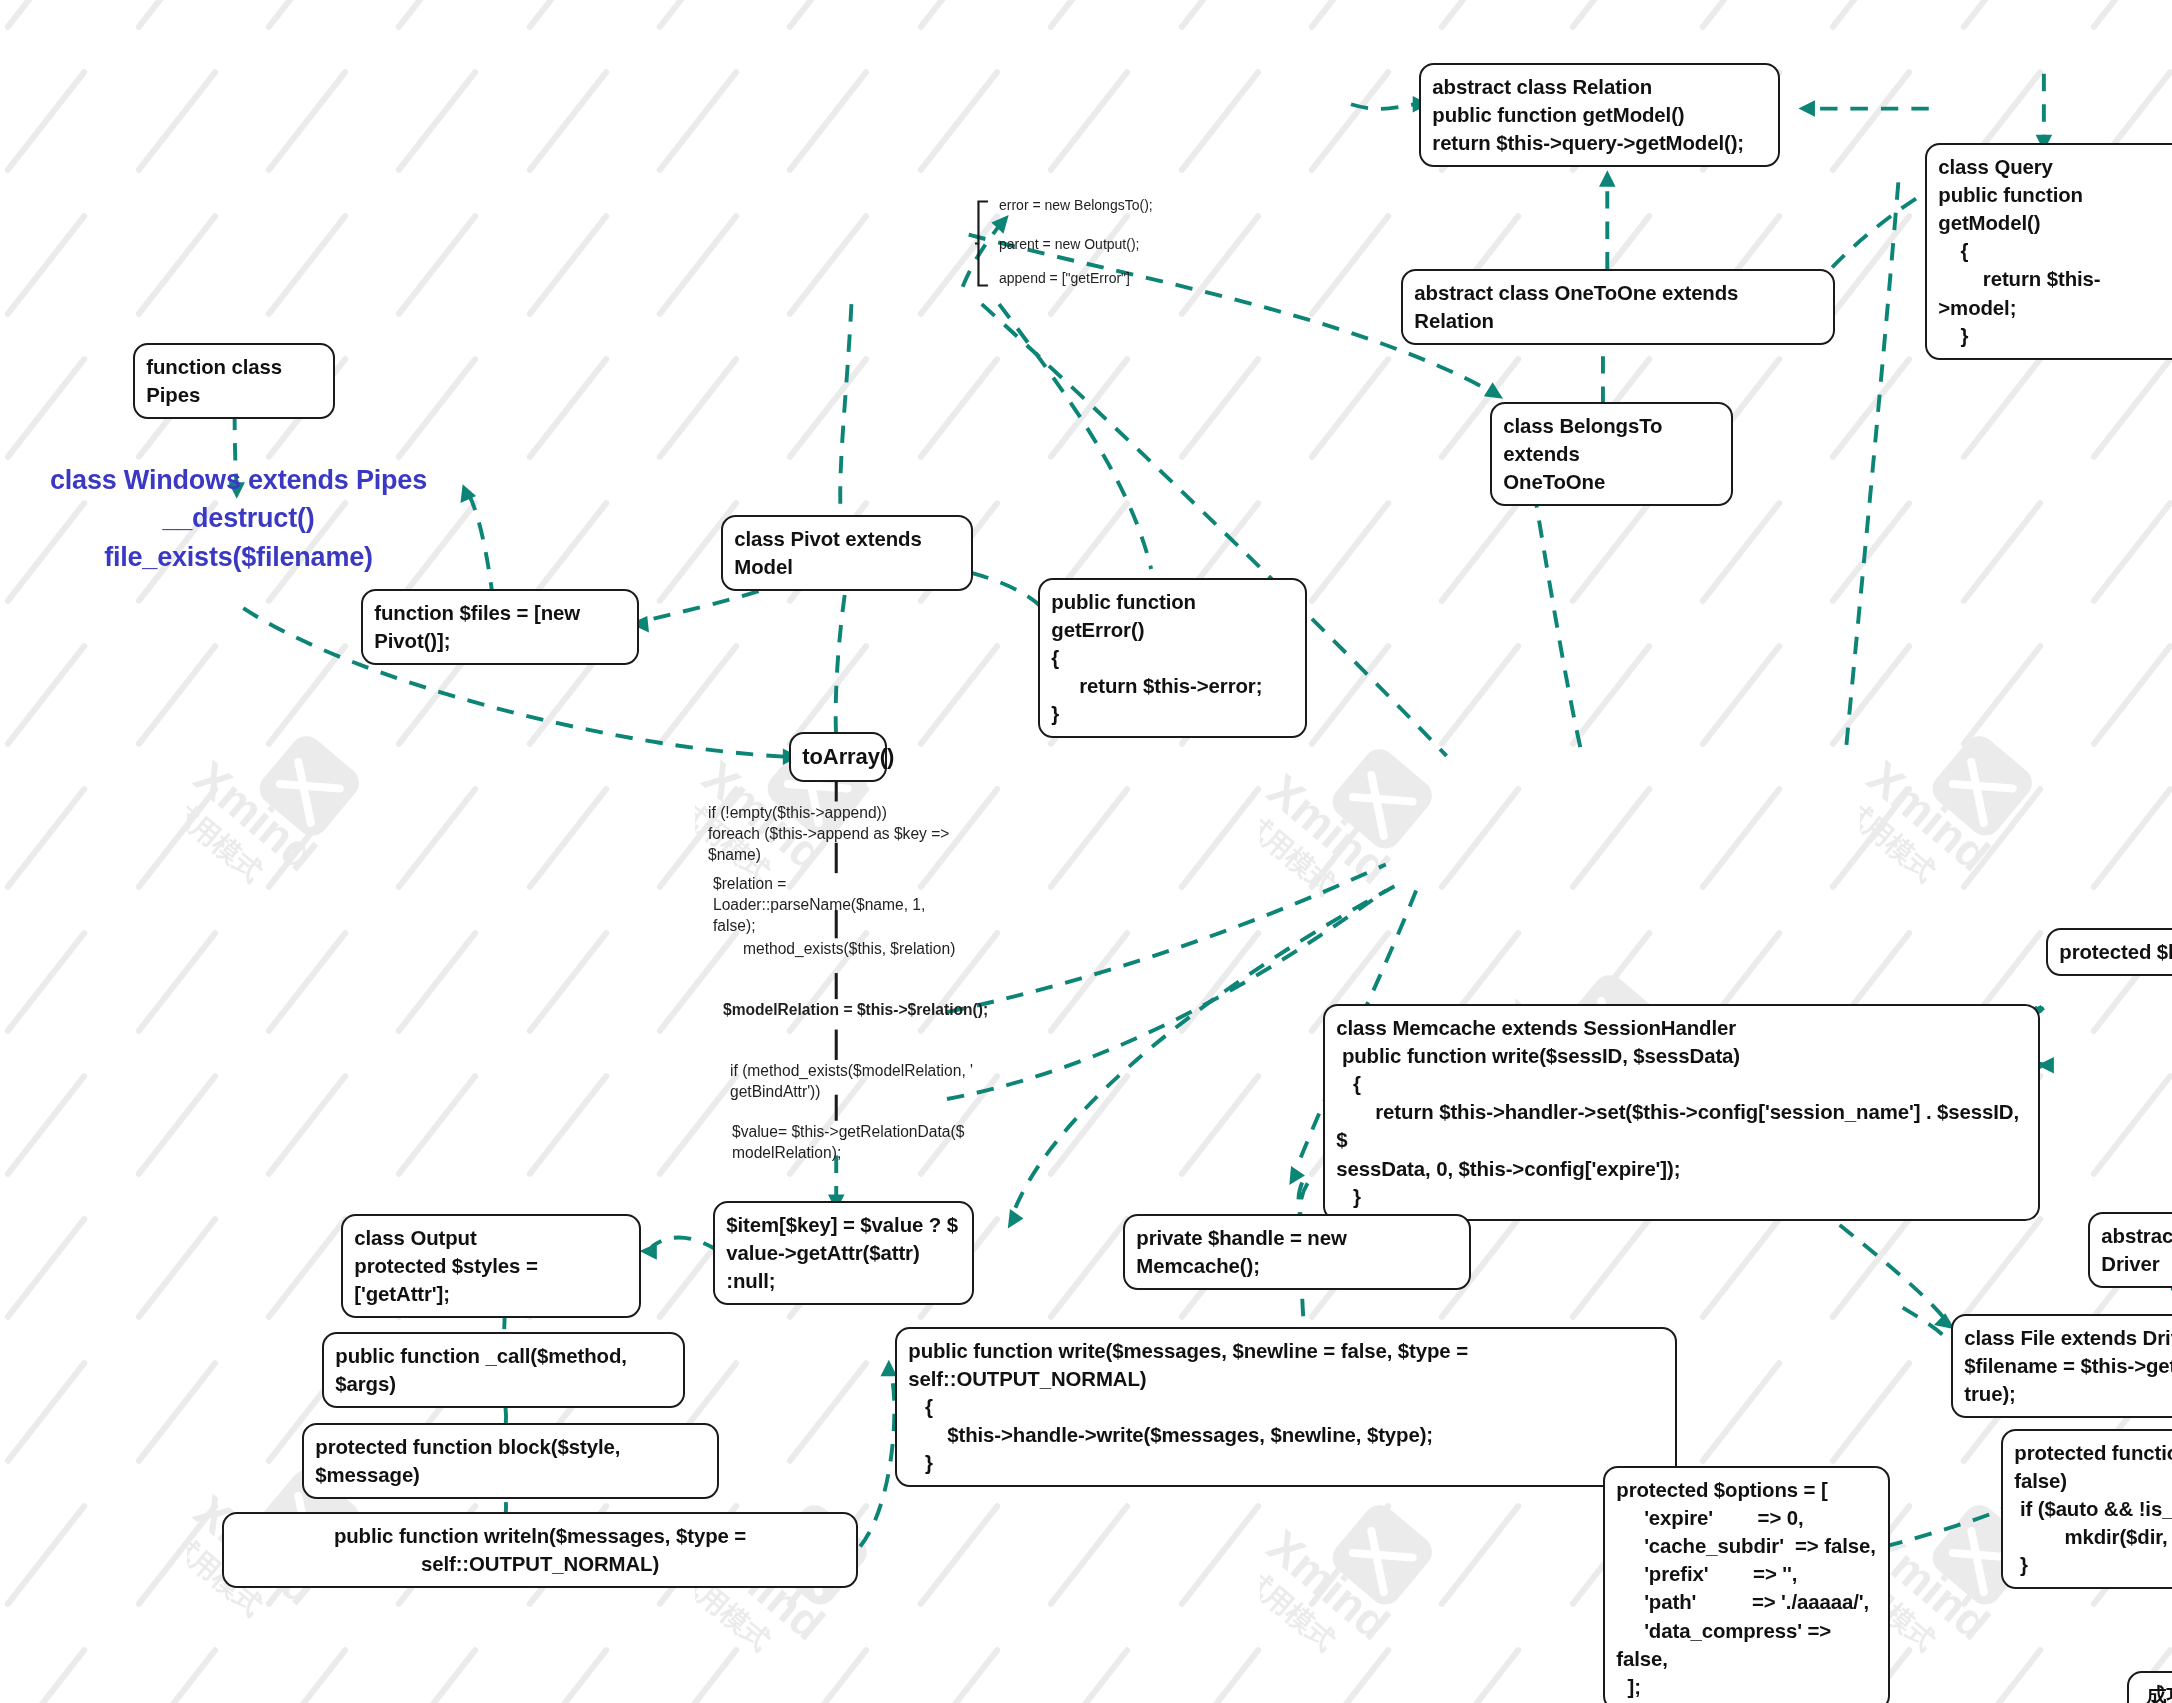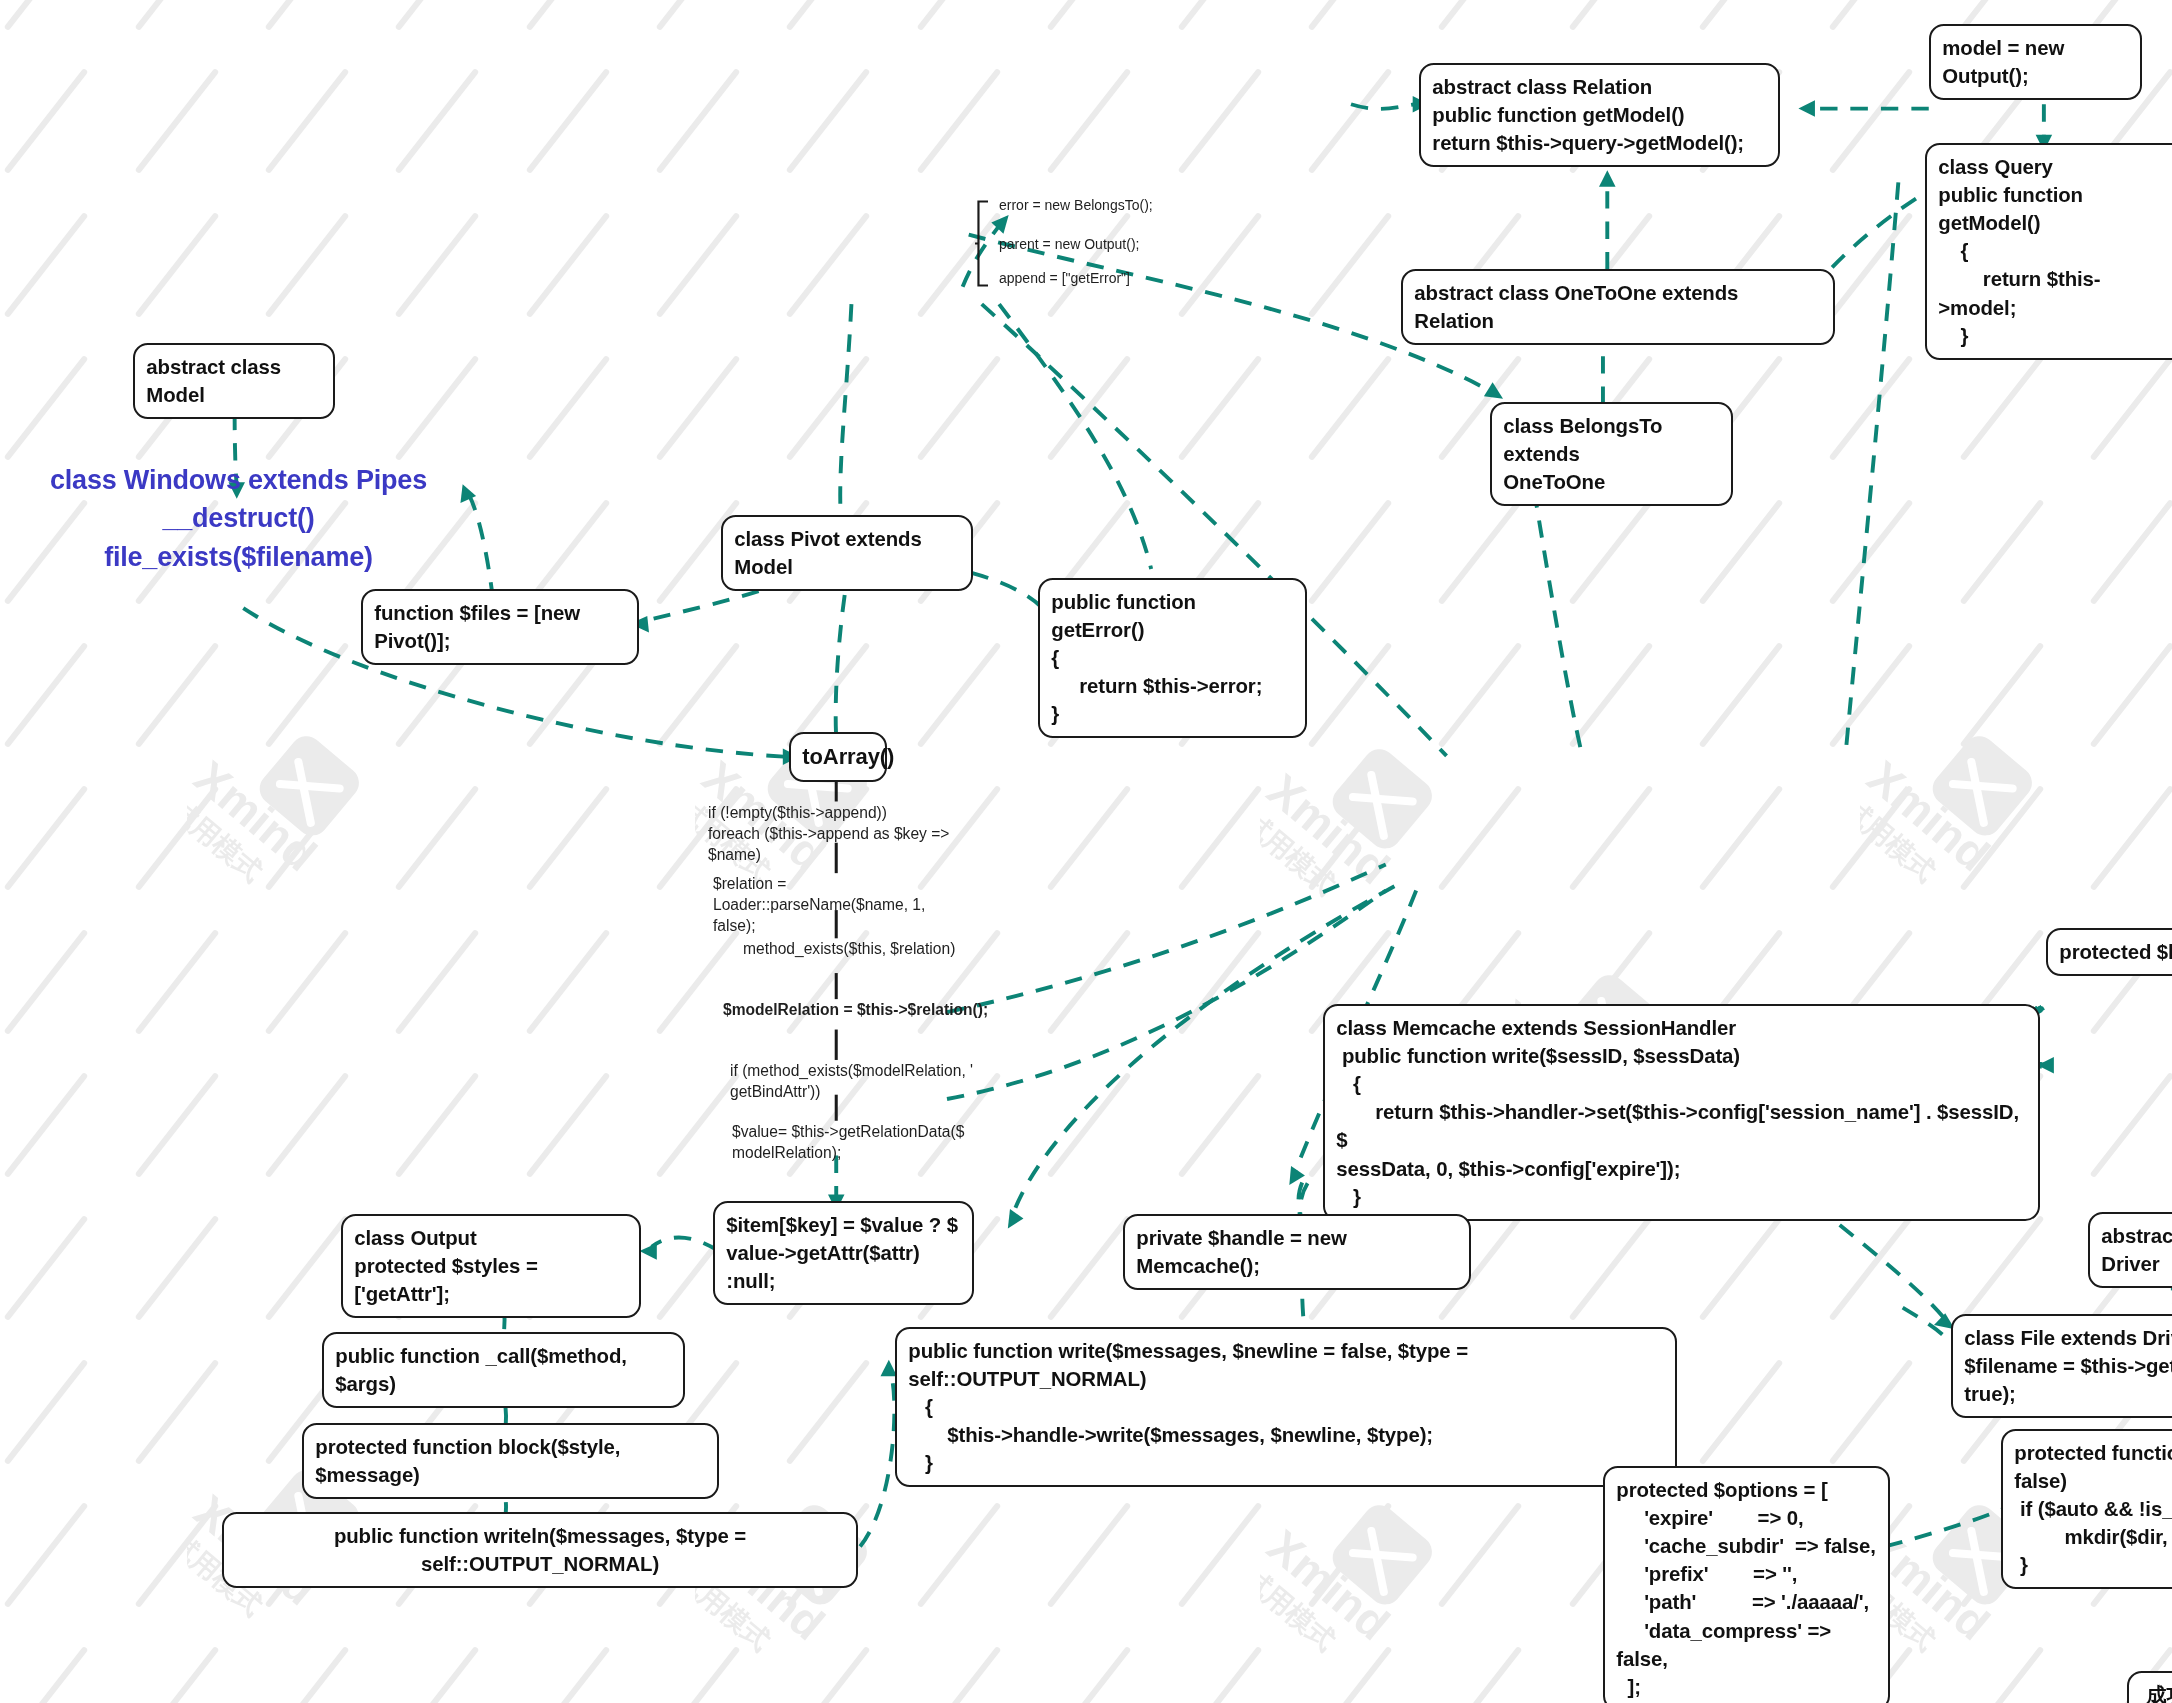--- a/index.html
+++ b/index.html
@@ -574,21 +574,20 @@
 
     <path d="M4340,3560 C4450,3530 4550,3500 4620,3470"></path>
     <polygon points="4648,3460 4608,3444 4616,3482"></polygon>
 
     <path d="M5120,3560 C5140,3680 5130,3760 5110,3830"></path>
     <polygon points="5105,3858 5086,3820 5124,3820"></polygon>
 
     <path d="M4380,3010 C4430,3040 4460,3060 4480,3080"></path>
   </svg>
 
-  <div class="node s-md" style="left:1929px;top:24px;width:213px;">model = new Output();</div>
 
   <div class="node s-md" style="left:1925px;top:143px;width:261px;">class Query
 public function getModel()
     {
         return $this-&gt;model;
     }</div>
 
   <div class="node s-md" style="left:1419px;top:63px;width:361px;">abstract class Relation
 public function getModel()
 return $this-&gt;query-&gt;getModel();</div>
@@ -601,21 +600,21 @@
 
 
   <svg style="position:absolute;left:975px;top:198px;width:26px;height:91px;z-index:3;" viewBox="0 0 60 210">
     <path d="M30,8 L8,8 L8,105 L8,202 L30,202 M8,105 L0,105" fill="none" stroke="#1a1a1a" stroke-width="5"></path>
   </svg>
 
   <div class="calloutlabel" style="left:999px;top:196px;">error = new BelongsTo();</div>
   <div class="calloutlabel" style="left:999px;top:235px;">parent = new Output();</div>
   <div class="calloutlabel" style="left:999px;top:269px;">append = ["getError"]</div>
 
-  <div class="node s-md" style="left:133px;top:343px;width:202px;">abstract class Model</div>
+  <div class="node s-md" style="left:133px;top:343px;width:202px;">function class Pipes</div>
 
   <div class="freetext" style="left:43px;top:461px;width:391px;">class Windows extends Pipes
 __destruct()
 file_exists($filename)</div>
 
   <div class="node s-md" style="left:361px;top:589px;width:278px;">function $files = [new Pivot()];</div>
 
   <div class="node s-md" style="left:721px;top:515px;width:252px;">class Pivot extends Model</div>
 
   <div class="node s-md" style="left:1038px;top:578px;width:269px;">public function getError()

